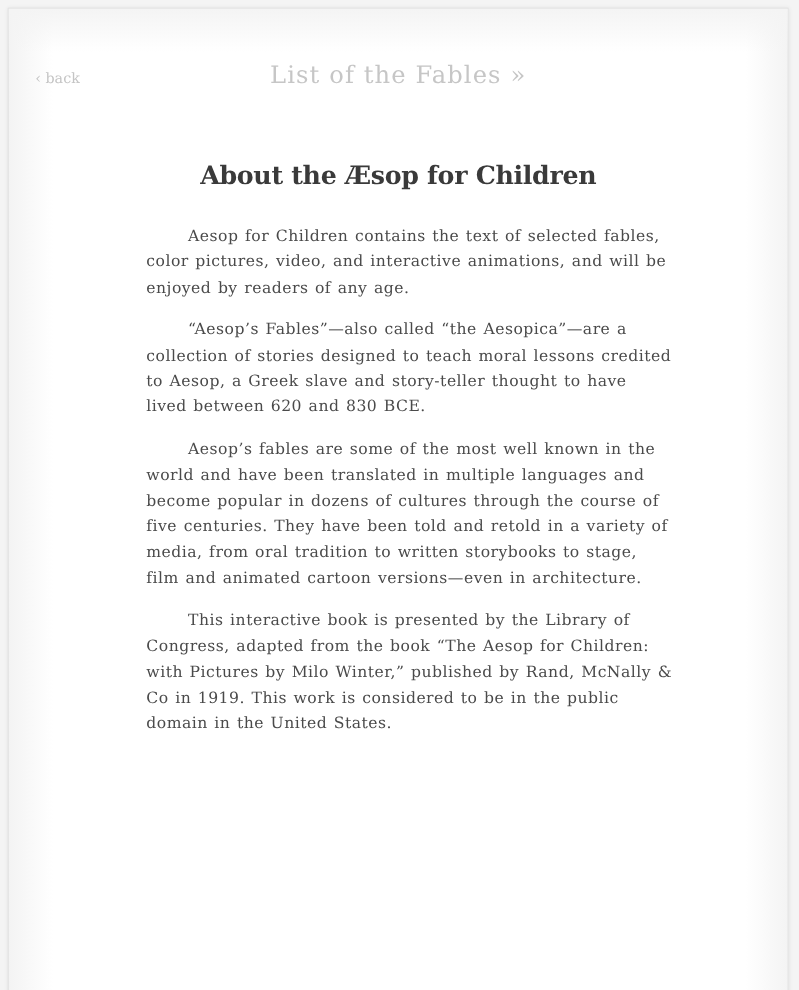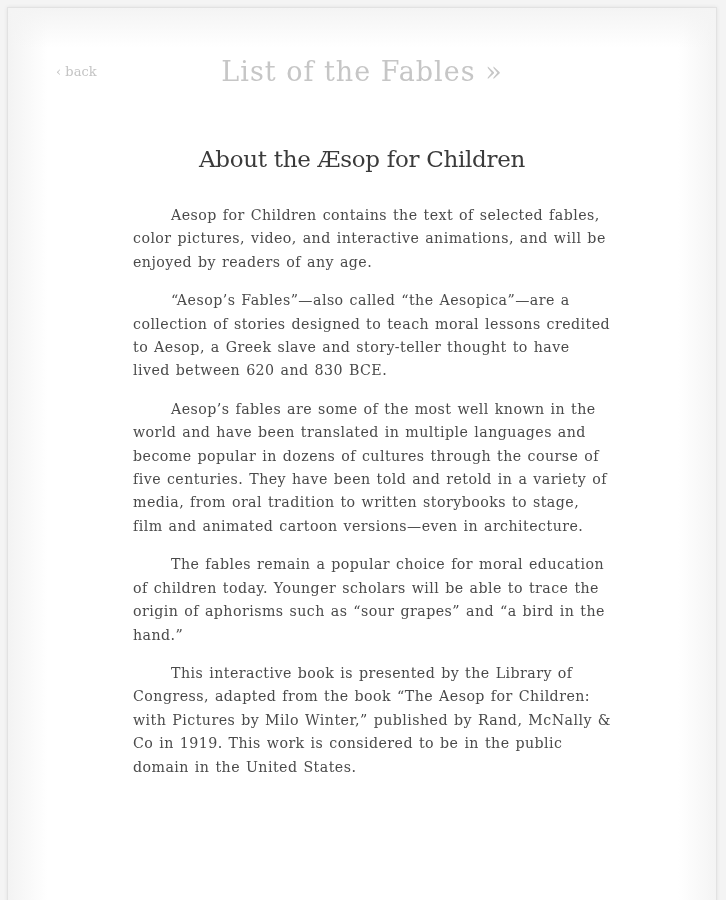--- a/index.html
+++ b/index.html
@@ -13,30 +13,30 @@
       background: linear-gradient(to right, #f3f3f3 0px, #ffffff 40px, #ffffff 670px, #f3f3f3 710px);
       border: 1px solid #e2e2e2;
       box-shadow: 0 0 4px rgba(0,0,0,0.08);
       box-sizing: border-box;
     }
     .topfade {
       position: absolute; left: 0; top: 0; right: 0; height: 40px;
       background: linear-gradient(to bottom, #f4f4f4, rgba(255,255,255,0));
     }
     .back {
-      position: absolute; left: 48px; top: 56px;
+      position: absolute; left: 24px; top: 56px;
       font-size: 13px; color: #c4c4c4; text-decoration: none; cursor: pointer;
     }
     .fables-link {
       position: absolute; left: 0; right: 0; top: 48px; text-align: center;
-      font-size: 27px; color: #c6c6c6; letter-spacing: 1px; cursor: pointer;
+      font-size: 22px; color: #c6c6c6; letter-spacing: 1px; cursor: pointer;
     }
     .title {
       position: absolute; left: 0; right: 0; top: 138px; text-align: center;
-      font-size: 23px; color: #3a3a3a; font-weight: normal; margin: 0;
+      font-size: 23px; color: #3a3a3a; font-weight: bold; margin: 0;
       letter-spacing: -0.3px;
     }
     .body {
       position: absolute; left: 109px; width: 495px; top: 196px;
       font-size: 14.2px; line-height: 23.4px; color: #4a4a4a;
       letter-spacing: 0.45px; word-spacing: 1px;
     }
     .body p { margin: 0 0 15px 16px; text-indent: 38px; }
   </style>
 </head>
@@ -44,16 +44,15 @@
 
 <div class="page">
   <div class="topfade"></div>
   <a class="back">‹ back</a>
   <div class="fables-link">List of the Fables »</div>
   <h1 class="title">About the Æsop for Children</h1>
   <div class="body">
     <p>Aesop for Children contains the text of selected fables, color pictures, video, and interactive animations, and will be enjoyed by readers of any age.</p>
     <p>“Aesop’s Fables”—also called “the Aesopica”—are a collection of stories designed to teach moral lessons credited to Aesop, a Greek slave and story-teller thought to have lived between 620 and 830 BCE.</p>
     <p>Aesop’s fables are some of the most well known in the world and have been translated in multiple languages and become popular in dozens of cultures through the course of five centuries. They have been told and retold in a variety of media, from oral tradition to written storybooks to stage, film and animated cartoon versions—even in architecture.</p>
-    <p>The fables remain a popular choice for moral education of children today. Younger scholars will be able to trace the origin of aphorisms such as “sour grapes” and “a bird in the hand.”</p>
     <p>This interactive book is presented by the Library of Congress, adapted from the book “The Aesop for Children: with Pictures by Milo Winter,” published by Rand, McNally &amp; Co in 1919. This work is considered to be in the public domain in the United States.</p>
   </div>
 </div>
 
 </body></html>

